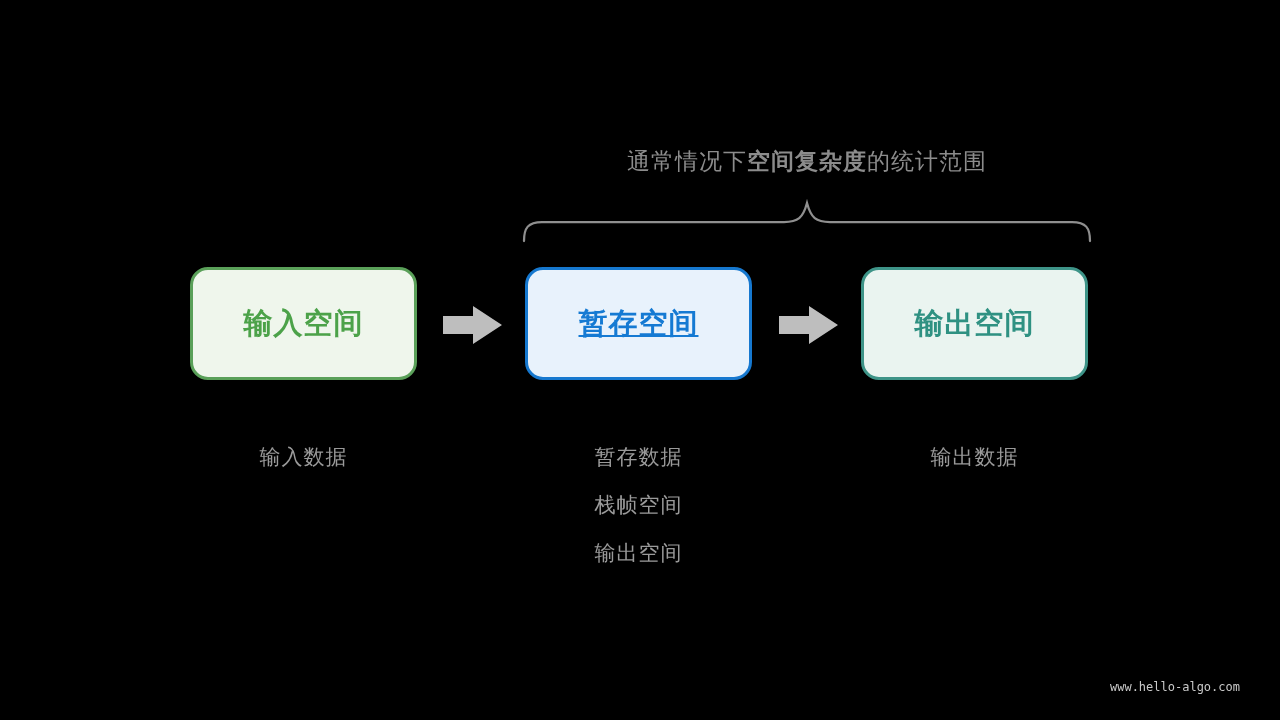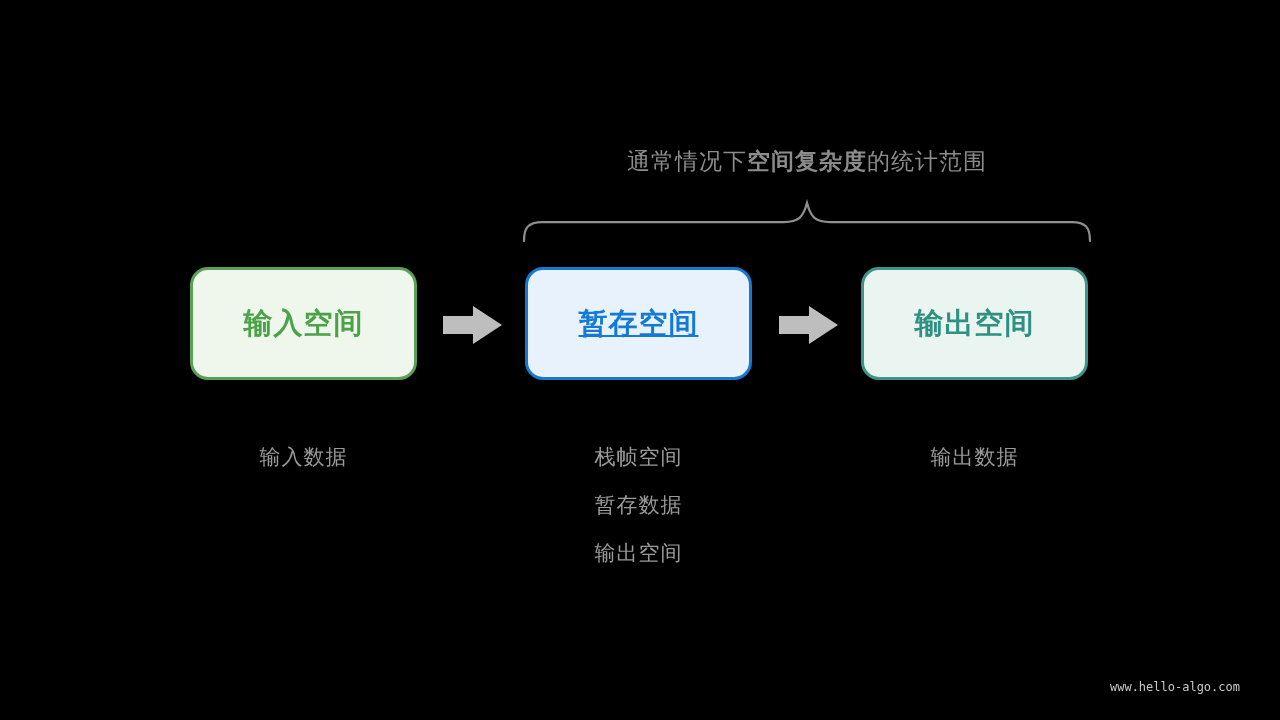--- a/index.html
+++ b/index.html
@@ -130,22 +130,22 @@
 
   <div class="space-box box-output" style="border-color: rgb(62, 148, 136); background: rgb(234, 244, 240); color: rgb(47, 145, 130);">
     <span class="box-label">输出空间</span>
   </div>
 
   <div class="note-col note-input">
     <div>输入数据</div>
   </div>
 
   <div class="note-col note-temp">
+    <div>暂存数据</div>
     <div>栈帧空间</div>
-    <div>暂存数据</div>
     <div>输出空间</div>
   </div>
 
   <div class="note-col note-output">
     <div>输出数据</div>
   </div>
 
   <div class="watermark">www.hello-algo.com</div>
 
 </div>

